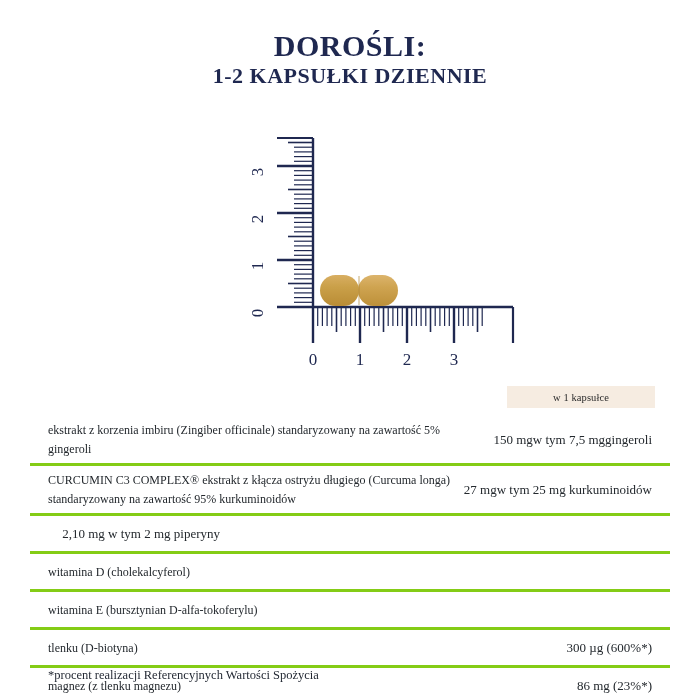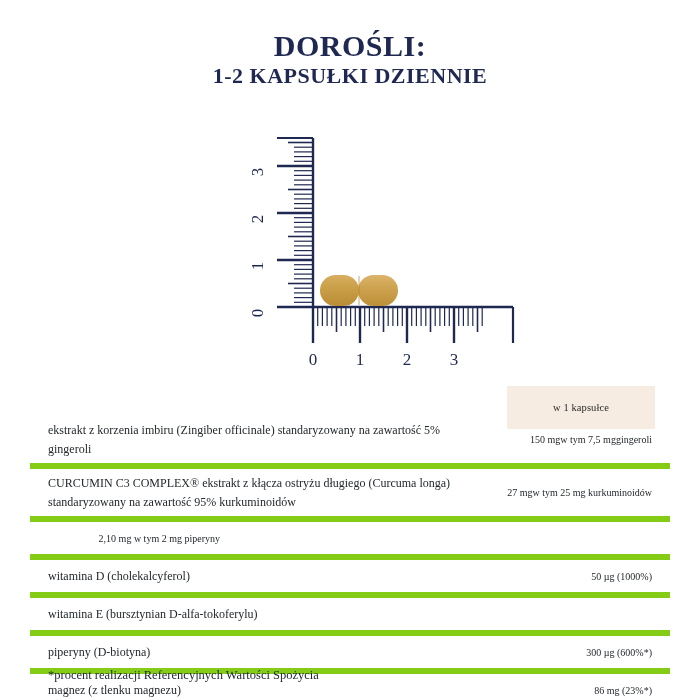--- a/index.html
+++ b/index.html
@@ -53,56 +53,56 @@
   }
   #table-header-row {
     position: relative;
     height: 30px;
   }
   #amount-header-band {
     position: absolute;
     right: 15px;
     top: 0;
     width: 148px;
-    height: 43px;
+    height: 22px;
     background: #f6ece1;
     display: flex;
     align-items: center;
     justify-content: center;
   }
   #amount-header-label {
     font-family: "Liberation Serif", serif;
     font-size: 10.5px;
     color: #2b2b2b;
     letter-spacing: 0.1px;
   }
   .spec-row {
     display: flex;
     align-items: center;
-    border-top: 6px solid #84cc16;
+    border-top: 3px solid #84cc16;
     min-height: 38px;
     padding: 5px 0;
     box-sizing: border-box;
   }
   .spec-row:first-of-type { border-top: none; }
   .spec-name {
     flex: 1 1 auto;
     padding-left: 18px;
     padding-right: 10px;
     font-family: "Liberation Serif", serif;
     font-size: 12px;
     line-height: 1.55;
     color: #23282d;
   }
   .spec-amount {
     flex: 0 0 190px;
     text-align: right;
     padding-right: 18px;
     font-family: "Liberation Serif", serif;
-    font-size: 10px;
+    font-size: 13px;
     line-height: 1.55;
     color: #23282d;
     white-space: nowrap;
   }
   #table-bottom-rule {
     border-top: 1px solid #dfe6e4;
     width: 100%;
   }
 
   
@@ -250,27 +250,26 @@
       </div>
       <div class="spec-row">
         <div class="spec-name">CURCUMIN C3 COMPLEX® ekstrakt z kłącza ostryżu długiego (Curcuma longa) standaryzowany na zawartość 95% kurkuminoidów</div>
         <div class="spec-amount">27 mgw tym 25 mg kurkuminoidów</div>
       </div>
       <div class="spec-row">
         <div class="spec-amount">2,10 mg w tym 2 mg piperyny</div>
       </div>
       <div class="spec-row">
         <div class="spec-name">witamina D (cholekalcyferol)</div>
-        <div class="spec-amount">50 µg (1000%)</div>
       </div>
       <div class="spec-row">
         <div class="spec-name">witamina E (bursztynian D-alfa-tokoferylu)</div>
       </div>
       <div class="spec-row">
-        <div class="spec-name">piperyny (D-biotyna)</div>
+        <div class="spec-name">tlenku (D-biotyna)</div>
         <div class="spec-amount">300 µg (600%*)</div>
       </div>
       <div class="spec-row">
         <div class="spec-name">magnez (z tlenku magnezu)</div>
         <div class="spec-amount">86 mg (23%*)</div>
       </div>
     </div>
   <div id="table-bottom-rule"></div>
 </div>
 

